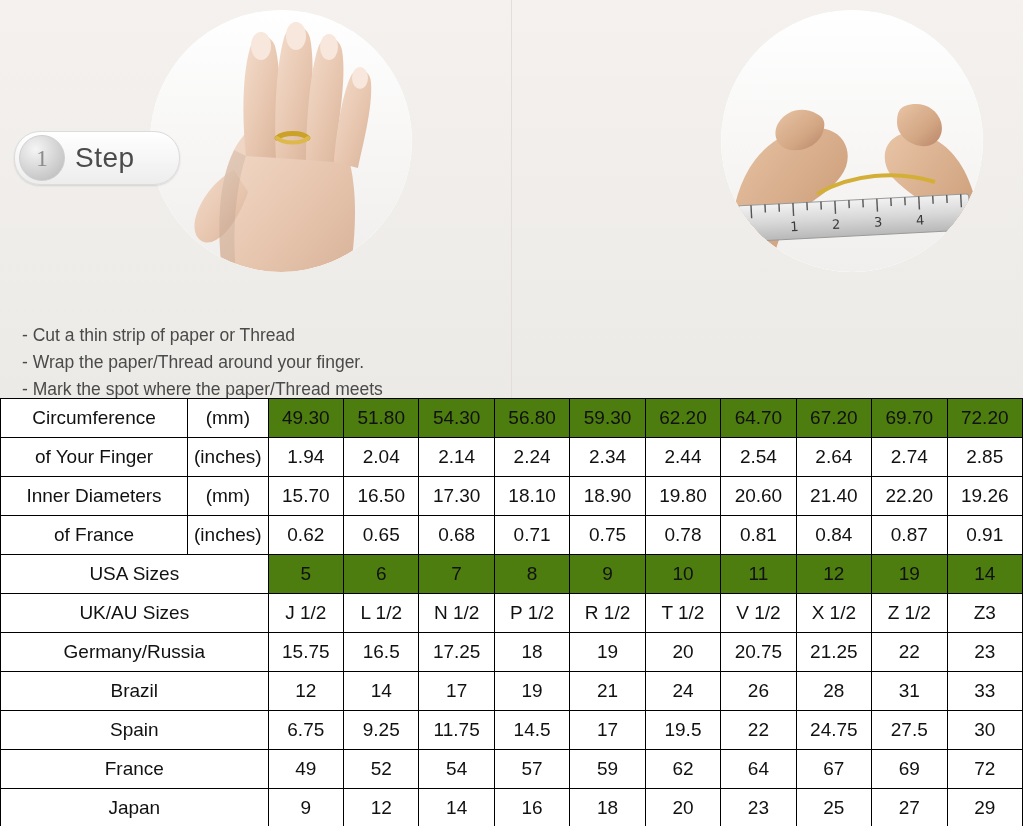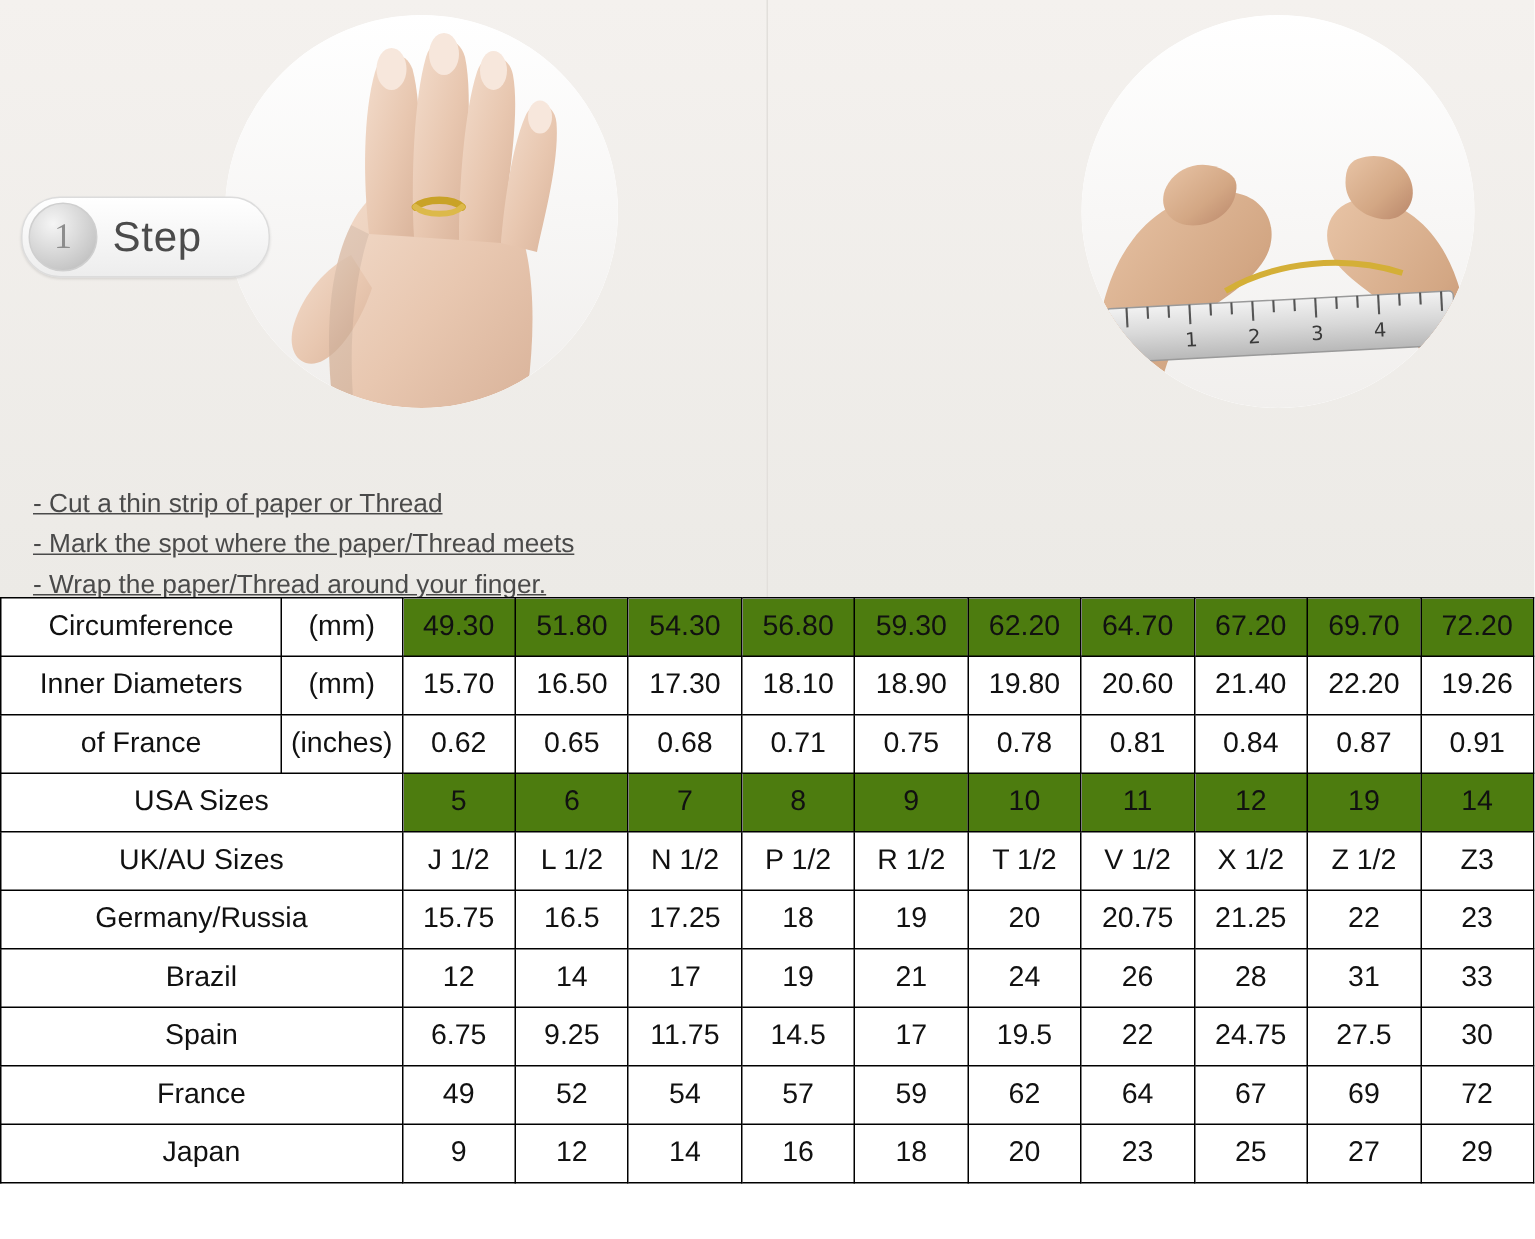--- a/index.html
+++ b/index.html
@@ -90,21 +90,20 @@
     letter-spacing: .5px;
   }
 
   
   .bullets {
     position: absolute;
     font-size: 17.5px;
     color: #4a4a4a;
     line-height: 27px;
     white-space: nowrap;
-    text-decoration: underline;
   }
   .bullets.left { left: 22px; top: 322px; }
   .bullets div { padding-left: 0; }
 
   
   table.size-chart {
     position: absolute;
     left: 0;
     top: 398px;
     width: 1023px;
@@ -195,22 +194,22 @@
         </svg>
       </div>
 
       <div class="step-badge left">
         <div class="step-num">1</div>
         <div class="step-word">Step</div>
       </div>
 
       <div class="bullets left">
         <div>-  Cut a thin strip of paper or Thread</div>
+        <div>-  Wrap the paper/Thread around your finger.</div>
         <div>-  Mark the spot where the paper/Thread meets</div>
-        <div>-  Wrap the paper/Thread around your finger.</div>
       </div>
     </div>
 
     <div class="step-panel right">
 
       <div class="photo right" style="left:209px;">
         <svg viewBox="0 0 262 262" width="262" height="262">
           <defs>
             <clipPath id="c2">
                 <circle cx="131" cy="131" r="131"></circle>
@@ -300,20 +299,34 @@
         <td class="shaded">54.30</td>
         <td class="shaded">56.80</td>
         <td class="shaded">59.30</td>
         <td class="shaded">62.20</td>
         <td class="shaded">64.70</td>
         <td class="shaded">67.20</td>
         <td class="shaded">69.70</td>
         <td class="shaded">72.20</td>
       </tr>
 
+      <tr>
+        <td class="rowlabel">of Your Finger</td>
+        <td class="unit">(inches)</td>
+        <td>1.94</td>
+        <td>2.04</td>
+        <td>2.14</td>
+        <td>2.24</td>
+        <td>2.34</td>
+        <td>2.44</td>
+        <td>2.54</td>
+        <td>2.64</td>
+        <td>2.74</td>
+        <td>2.85</td>
+      </tr>
 
       <tr>
         <td class="rowlabel">Inner Diameters</td>
         <td class="unit">(mm)</td>
         <td>15.70</td>
         <td>16.50</td>
         <td>17.30</td>
         <td>18.10</td>
         <td>18.90</td>
         <td>19.80</td>

